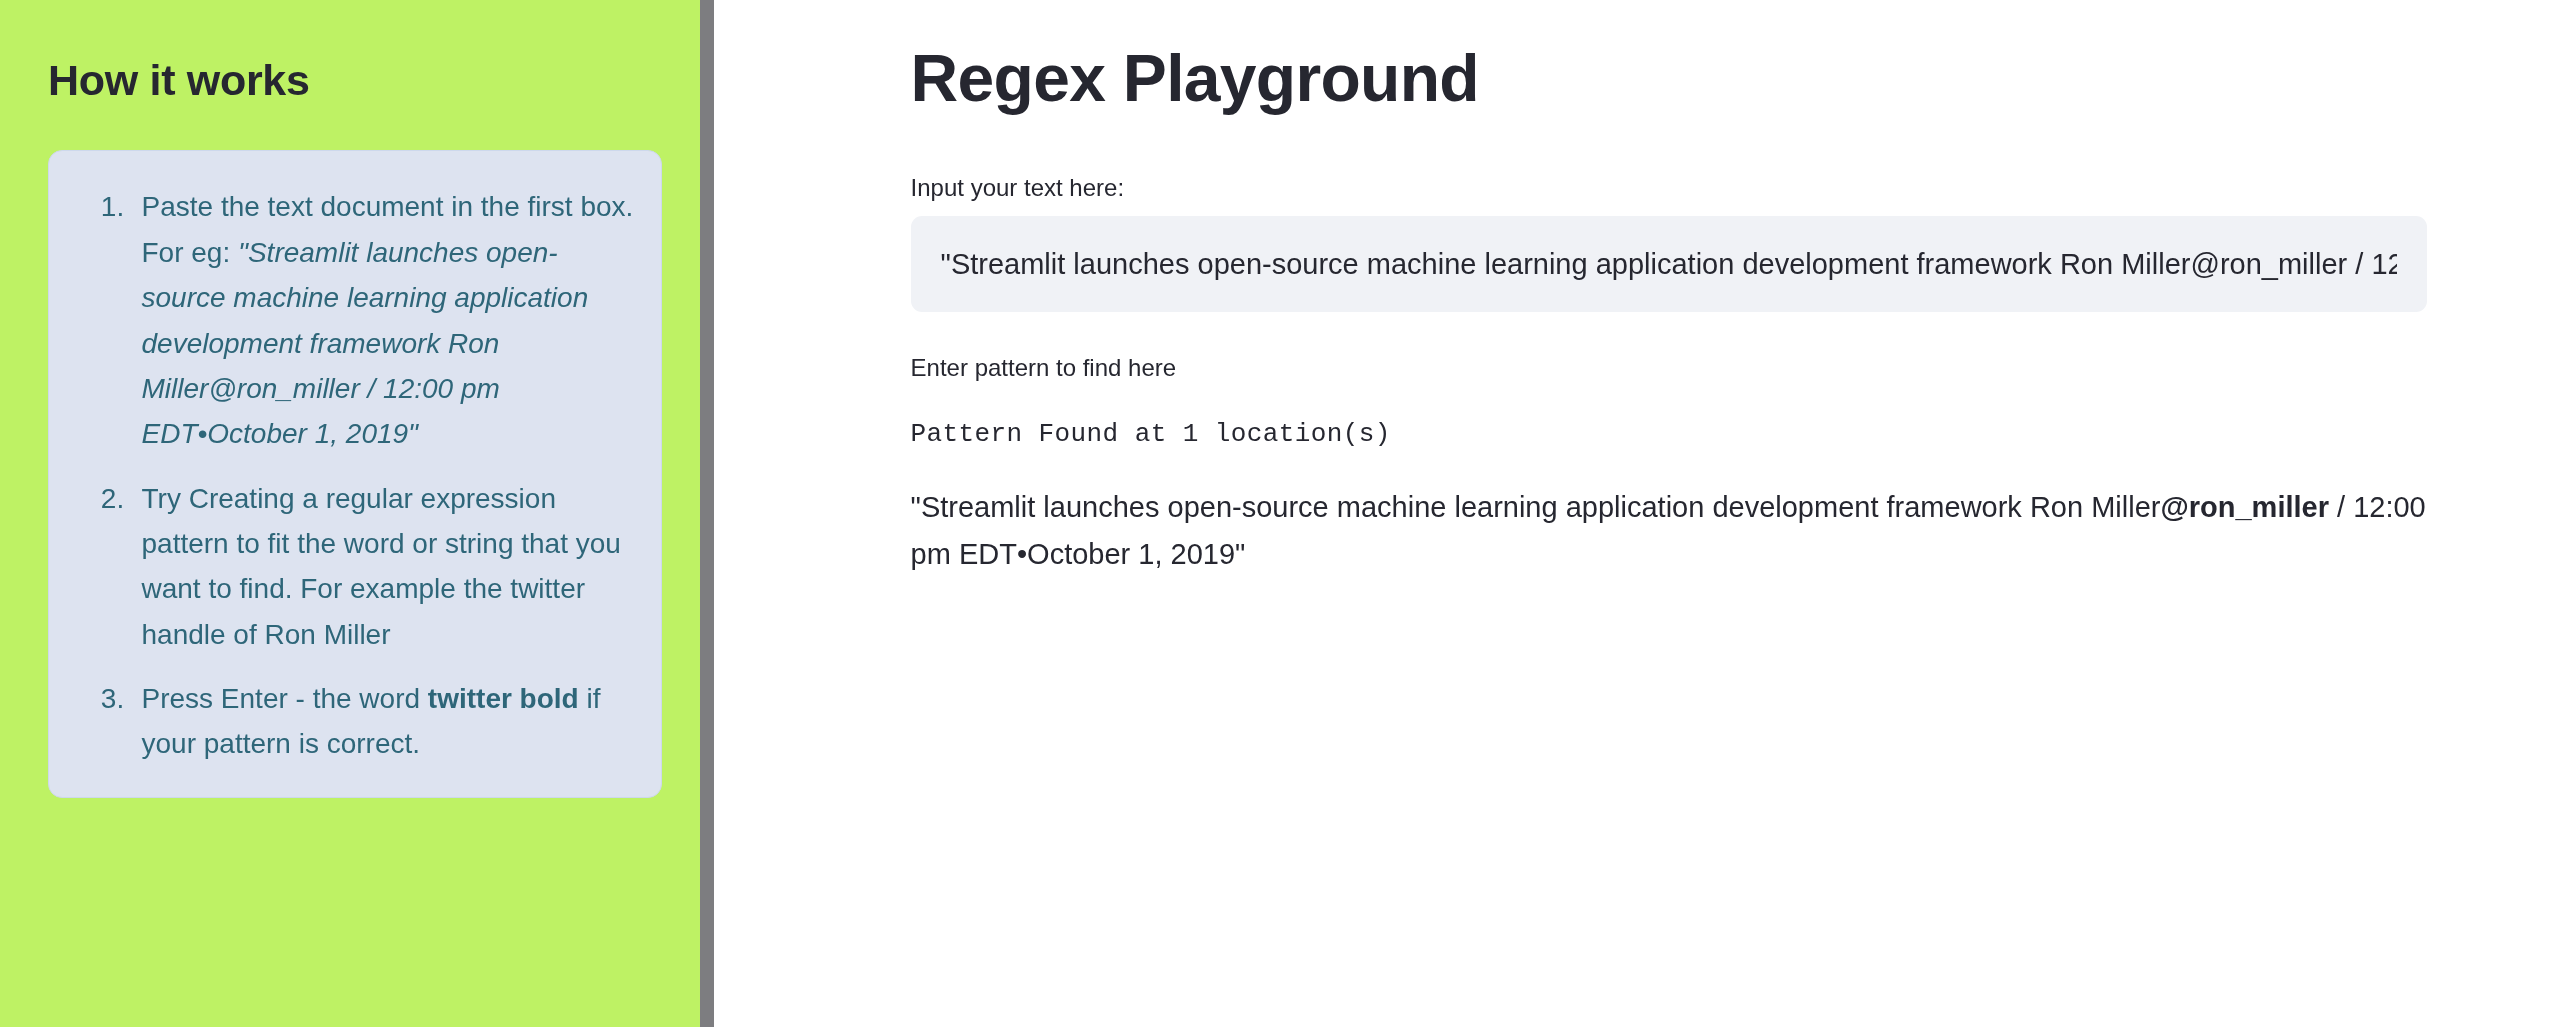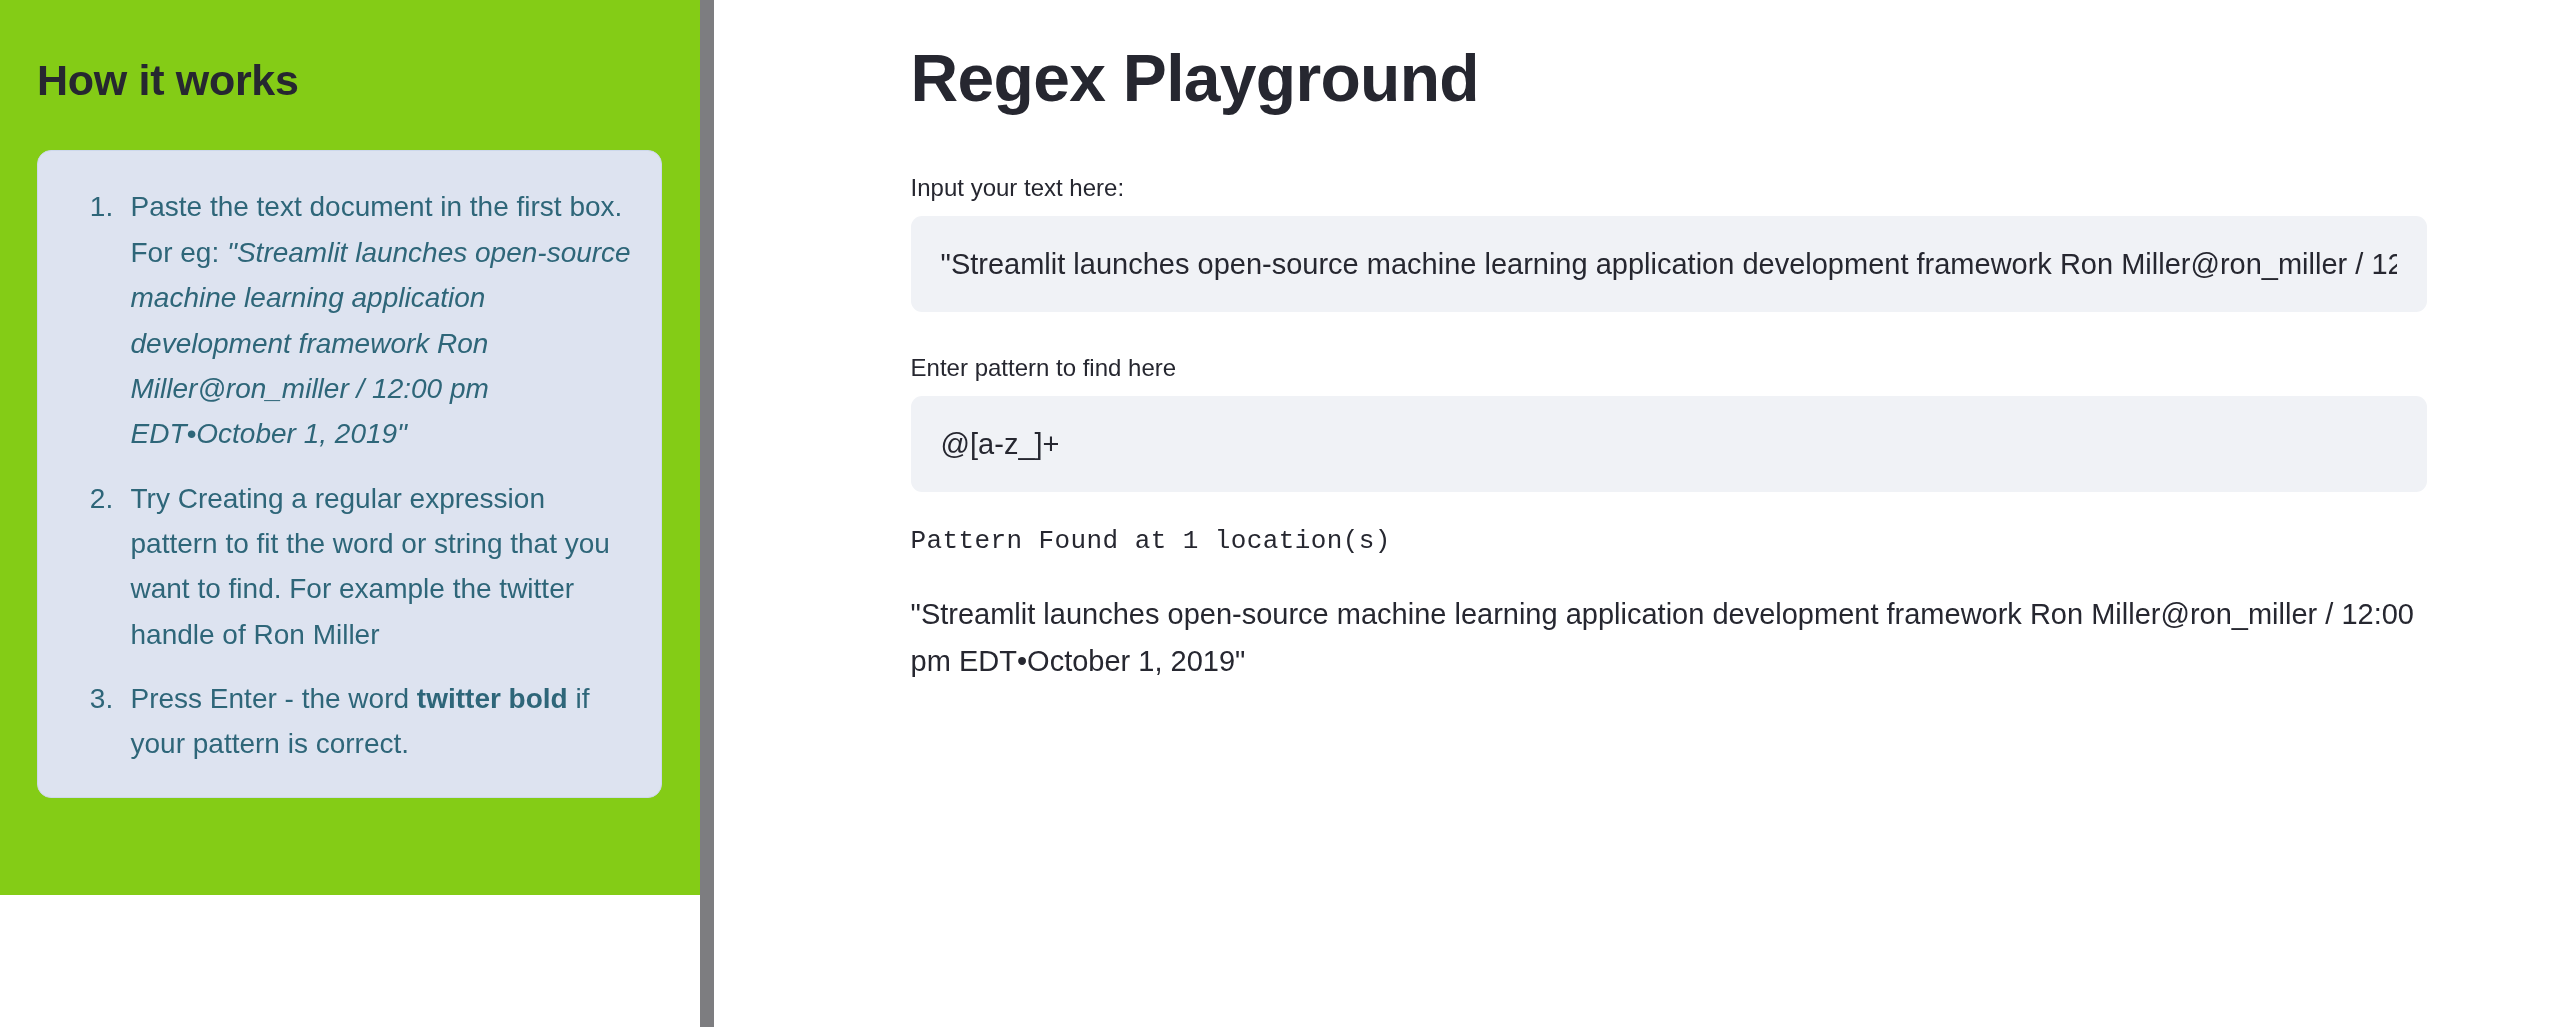--- a/index.html
+++ b/index.html
@@ -15,24 +15,25 @@
     width: 2576px;
     height: 1027px;
     display: flex;
     background: #ffffff;
   }
 
   
   #sidebar {
     position: relative;
     width: 700px;
-    height: 895px;
+    height: 1027px;
     flex: 0 0 700px;
-    background: #84cc16;
-    overflow: hidden;
+    background: #bef264;
+    overflow: hidden;
+    padding-left: 11px;
   }
   #sidebar-inner {
     padding: 56px 38px 0 37px;
   }
   #sidebar-title {
     font-size: 43px;
     line-height: 1.15;
     font-weight: 700;
     color: #262730;
     letter-spacing: -0.3px;
@@ -131,21 +132,21 @@
   }
 
   #result-text {
     font-size: 29px;
     line-height: 1.62;
     color: #262730;
     width: 1525px;
     margin: 0;
     word-wrap: break-word;
   }
-  #result-text b { font-weight: 400; }
+  #result-text b { font-weight: 700; }
 </style>
 </head>
 <body>
 
 <div id="app">
 
   <aside id="sidebar">
     <div id="sidebar-inner">
 
       <h1 id="sidebar-title">How it works</h1>
@@ -177,21 +178,20 @@
 
       <h1 id="page-title">Regex Playground</h1>
 
       <div id="text-input-wrap">
         <div class="field-label">Input your text here:</div>
         <input class="text-input" type="text" id="text-input" value="&quot;Streamlit launches open-source machine learning application development framework Ron Miller@ron_miller / 12:00 pm EDT•October 1, 2019&quot;" style="">
       </div>
 
       <div id="pattern-input-wrap">
         <div class="field-label">Enter pattern to find here</div>
-        <input class="text-input" type="text" id="pattern-input" value="@[a-z_]+" style="">
       </div>
 
       <div id="pattern-found">Pattern Found at 1 location(s)</div>
 
       <p id="result-text">
         <span>"Streamlit launches open-source machine learning application development framework Ron Miller</span><b>@ron_miller</b><span> / 12:00 pm EDT•October 1, 2019"</span>
       </p>
 
     </div>
   </main>

